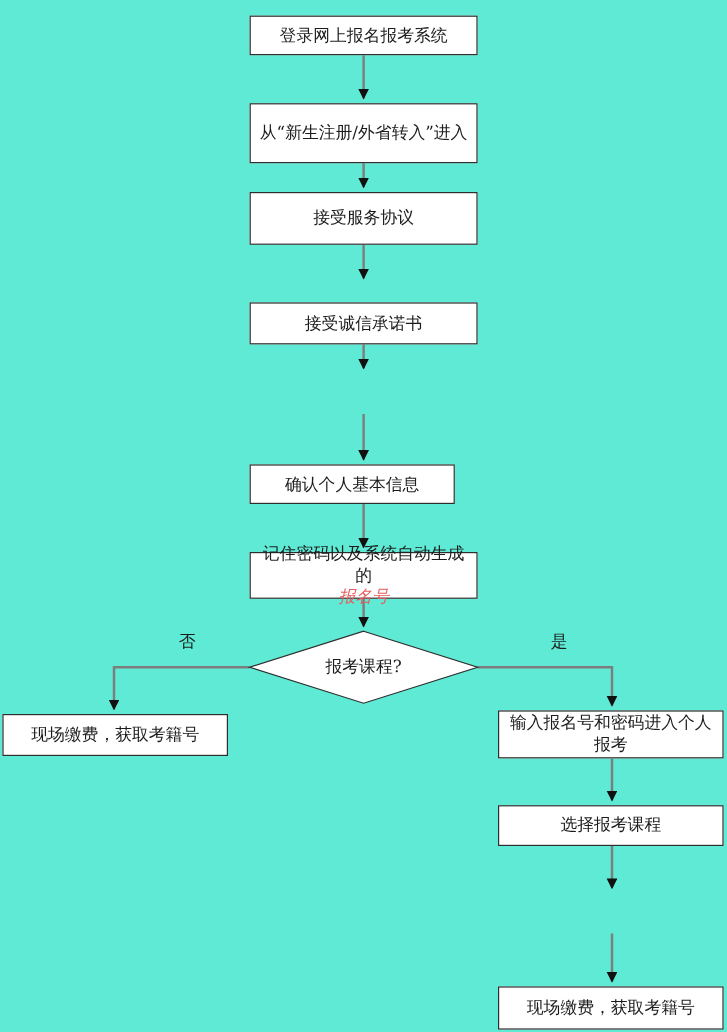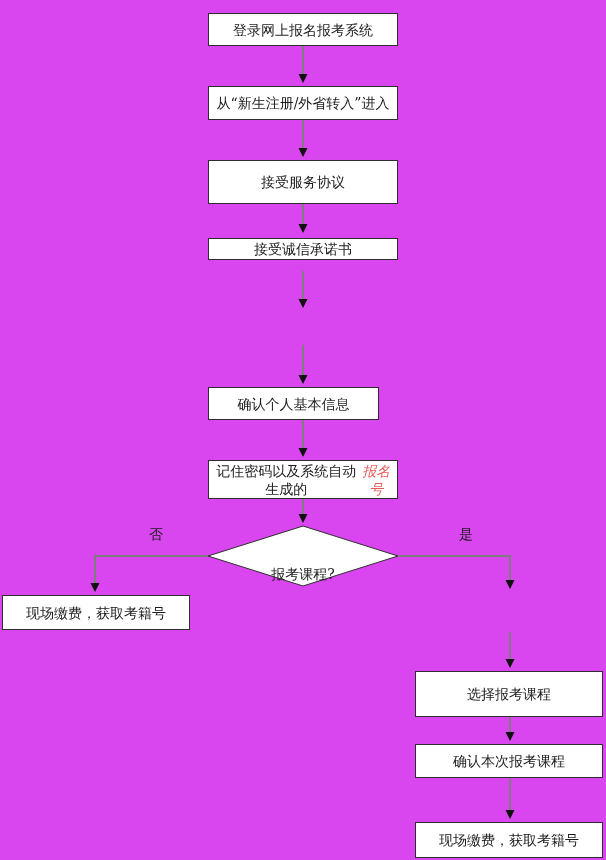--- a/index.html
+++ b/index.html
@@ -6,21 +6,21 @@
     --red:#e85c5c;
     --line:#7d7d7d;
     --border:#2e2e2e;
     --ink:#1c1c1c;
   }
   html,body{margin:0;padding:0;background:#ffffff;}
   #canvas{
     position:relative;
     width:606px;
     height:860px;
-    background:#d946ef;
+    background:#5eead4;
     font-family:"DejaVu Serif","Liberation Serif",serif;
     color:var(--ink);
     overflow:hidden;
   }
   #wires{position:absolute;left:0;top:0;width:606px;height:860px;z-index:0;}
   .wire{stroke:var(--line);stroke-width:2;fill:none;}
   .arrowhead{fill:#111111;}
   .diamond-shape{fill:#ffffff;stroke:var(--border);stroke-width:1;}
   .box{
     position:absolute;
@@ -38,21 +38,20 @@
   }
   .diamond-text{
     position:absolute;
     z-index:1;
     display:flex;
     align-items:center;
     justify-content:center;
     text-align:center;
     font-size:14px;
     background:transparent;
-    margin-top:19px;
   }
   .branch-label{
     position:absolute;
     z-index:1;
     font-size:14px;
     width:30px;
     text-align:center;
   }
   .red-text{color:var(--red);font-style:italic;}
 </style>
@@ -79,59 +78,59 @@
     <line class="wire" x1="510" y1="632" x2="510" y2="667" marker-end="url(#arrow)"></line>
     <line class="wire" x1="510" y1="705" x2="510" y2="740" marker-end="url(#arrow)"></line>
     <line class="wire" x1="510" y1="778" x2="510" y2="818" marker-end="url(#arrow)"></line>
     <polygon class="diamond-shape" points="303,526 398,556 303,586 208,556"></polygon>
   </svg>
 
   <div class="box" style="left:208px;top:13px;width:190px;height:33px">
     <span>登录网上报名报考系统</span>
   </div>
 
-  <div class="box" style="left:208px;top:86px;width:190px;height:34px">
+  <div class="box" style="left:208px;top:86px;width:190px;height:50px">
     <span>从“新生注册/外省转入”进入</span>
   </div>
 
   <div class="box" style="left:208px;top:160px;width:190px;height:44px">
     <span>接受服务协议</span>
   </div>
 
-  <div class="box" style="left:208px;top:238px;width:190px;height:22px">
+  <div class="box" style="left:208px;top:252px;width:190px;height:35px">
     <span>接受诚信承诺书</span>
   </div>
 
 
   <div class="box" style="left:208px;top:387px;width:171px;height:33px">
     <span>确认个人基本信息</span>
   </div>
 
-  <div class="box" style="left:208px;top:460px;width:190px;height:39px;flex-direction:row">
+  <div class="box" style="left:208px;top:460px;width:190px;height:39px;flex-direction:column">
     <span>记住密码以及系统自动生成的</span>
     <span class="red-text">报名号</span>
   </div>
 
   <div class="diamond-text" style="left:233px;top:542px;width:140px;height:28px">
     <span>报考课程?</span>
   </div>
 
   <div class="branch-label" style="left:141px;top:526px">否</div>
   <div class="branch-label" style="left:451px;top:526px">是</div>
 
   <div class="box" style="left:2px;top:595px;width:188px;height:35px">
     <span>现场缴费，获取考籍号</span>
   </div>
 
+  <div class="box" style="left:415px;top:592px;width:188px;height:40px">
+    <span>输入报名号和密码进入个人报考</span>
+  </div>
 
-  <div class="box" style="left:415px;top:671px;width:188px;height:46px">
+  <div class="box" style="left:415px;top:671px;width:188px;height:34px">
     <span>选择报考课程</span>
   </div>
 
-  <div class="box" style="left:415px;top:744px;width:188px;height:34px">
-    <span>确认本次报考课程</span>
-  </div>
 
   <div class="box" style="left:415px;top:822px;width:188px;height:36px">
     <span>现场缴费，获取考籍号</span>
   </div>
 
 </div>
 
 </body></html>

